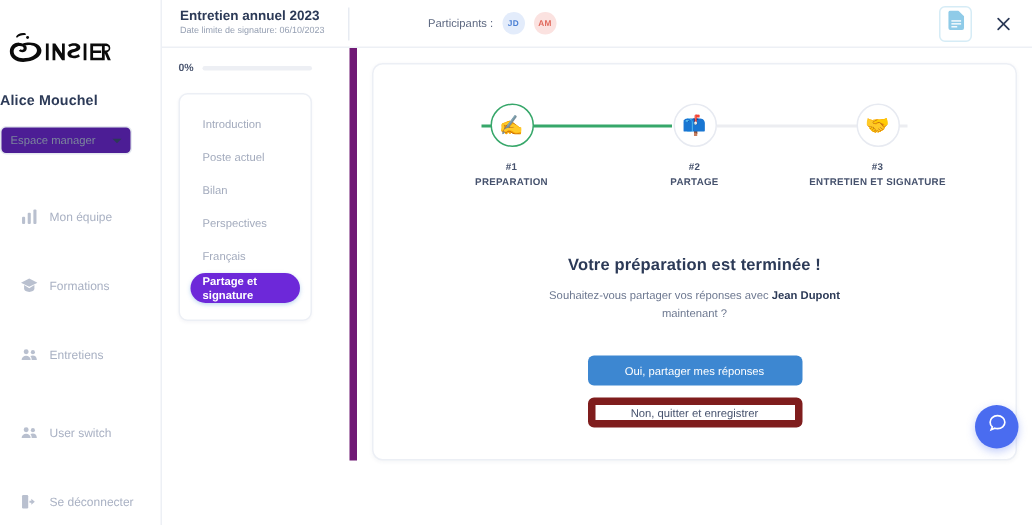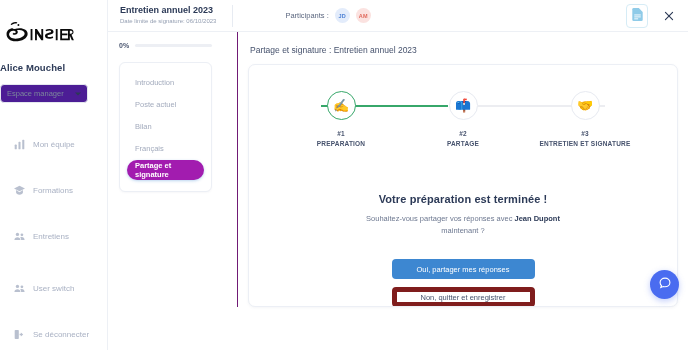--- a/index.html
+++ b/index.html
@@ -104,42 +104,42 @@
   .close-btn {
     width: 14px; height: 14px; display: flex; align-items: center; justify-content: center;
     color: #2c3a57; cursor: pointer; font-size: 13px; line-height: 1;
   }
 
   .body-row { flex: 1; display: flex; min-height: 0; }
 
   
   .section-col {
     width: 130px; flex: 0 0 130px;
-    border-right: 1px solid #701a75;
+    border-right: 5px solid #701a75;
     padding: 10px 25px 0 11px;
     background: #fff;
   }
   .progress-row { display: flex; align-items: center; gap: 6px; }
   .progress-label { font-size: 7px; color: #4b5670; font-weight: bold; }
   .progress-track { flex: 1; height: 3px; border-radius: 2px; background: #edeff4; overflow: hidden; }
   .progress-fill { height: 100%; background: #4a90d9; border-radius: 2px; }
   .section-card {
     margin-top: 13px;
     border: 1px solid #eceff5; border-radius: 6px;
     background: #fff;
     padding: 9px 7px;
     box-shadow: 0 1px 2px rgba(40,60,100,.04);
   }
   .section-item {
     height: 20px; display: flex; align-items: center;
     padding: 0 8px; font-size: 7.5px; color: #a3abbd;
     border-radius: 10px; cursor: pointer; margin-bottom: 2px;
   }
   .section-item.active {
-    background: #a21caf; color: #ffffff; font-weight: bold;
+    background: #6d28d9; color: #ffffff; font-weight: bold;
     box-shadow: 0 1px 3px rgba(61,135,209,.35);
   }
 
   
   .content-col { flex: 1; padding: 10px 10px 0 10px; background: #fff; min-width: 0; display: flex; flex-direction: column; }
   .content-title { font-size: 8.5px; color: #46526d; padding: 3px 0 9px 2px; }
   .content-card {
     flex: 1;
     border: 1px solid #eceff5; border-radius: 7px;
     background: #fff;
@@ -331,27 +331,27 @@
         <div class="progress-row">
           <span class="progress-label">0%</span>
           <span class="progress-track">
             <span class="progress-fill" id="progress-fill" style="width: 0%;"></span>
           </span>
         </div>
         <div class="section-card">
           <div class="section-item">Introduction</div>
           <div class="section-item">Poste actuel</div>
           <div class="section-item">Bilan</div>
+          <div class="section-item">Perspectives</div>
           <div class="section-item">Français</div>
           <div class="section-item active">Partage et signature</div>
         </div>
       </nav>
 
       <section class="content-col">
-        <div class="content-title">Partage et signature : Entretien annuel 2023</div>
 
         <div class="content-card">
 
           <div class="stepper">
             <div class="connector green" style="left:72px;right:calc(50% + 15px)"></div>
             <div class="connector grey" style="left:calc(50% + 15px);right:72px"></div>
 
             <div class="step">
               <div class="step-circle done">✍️</div>
               <div class="step-label">

